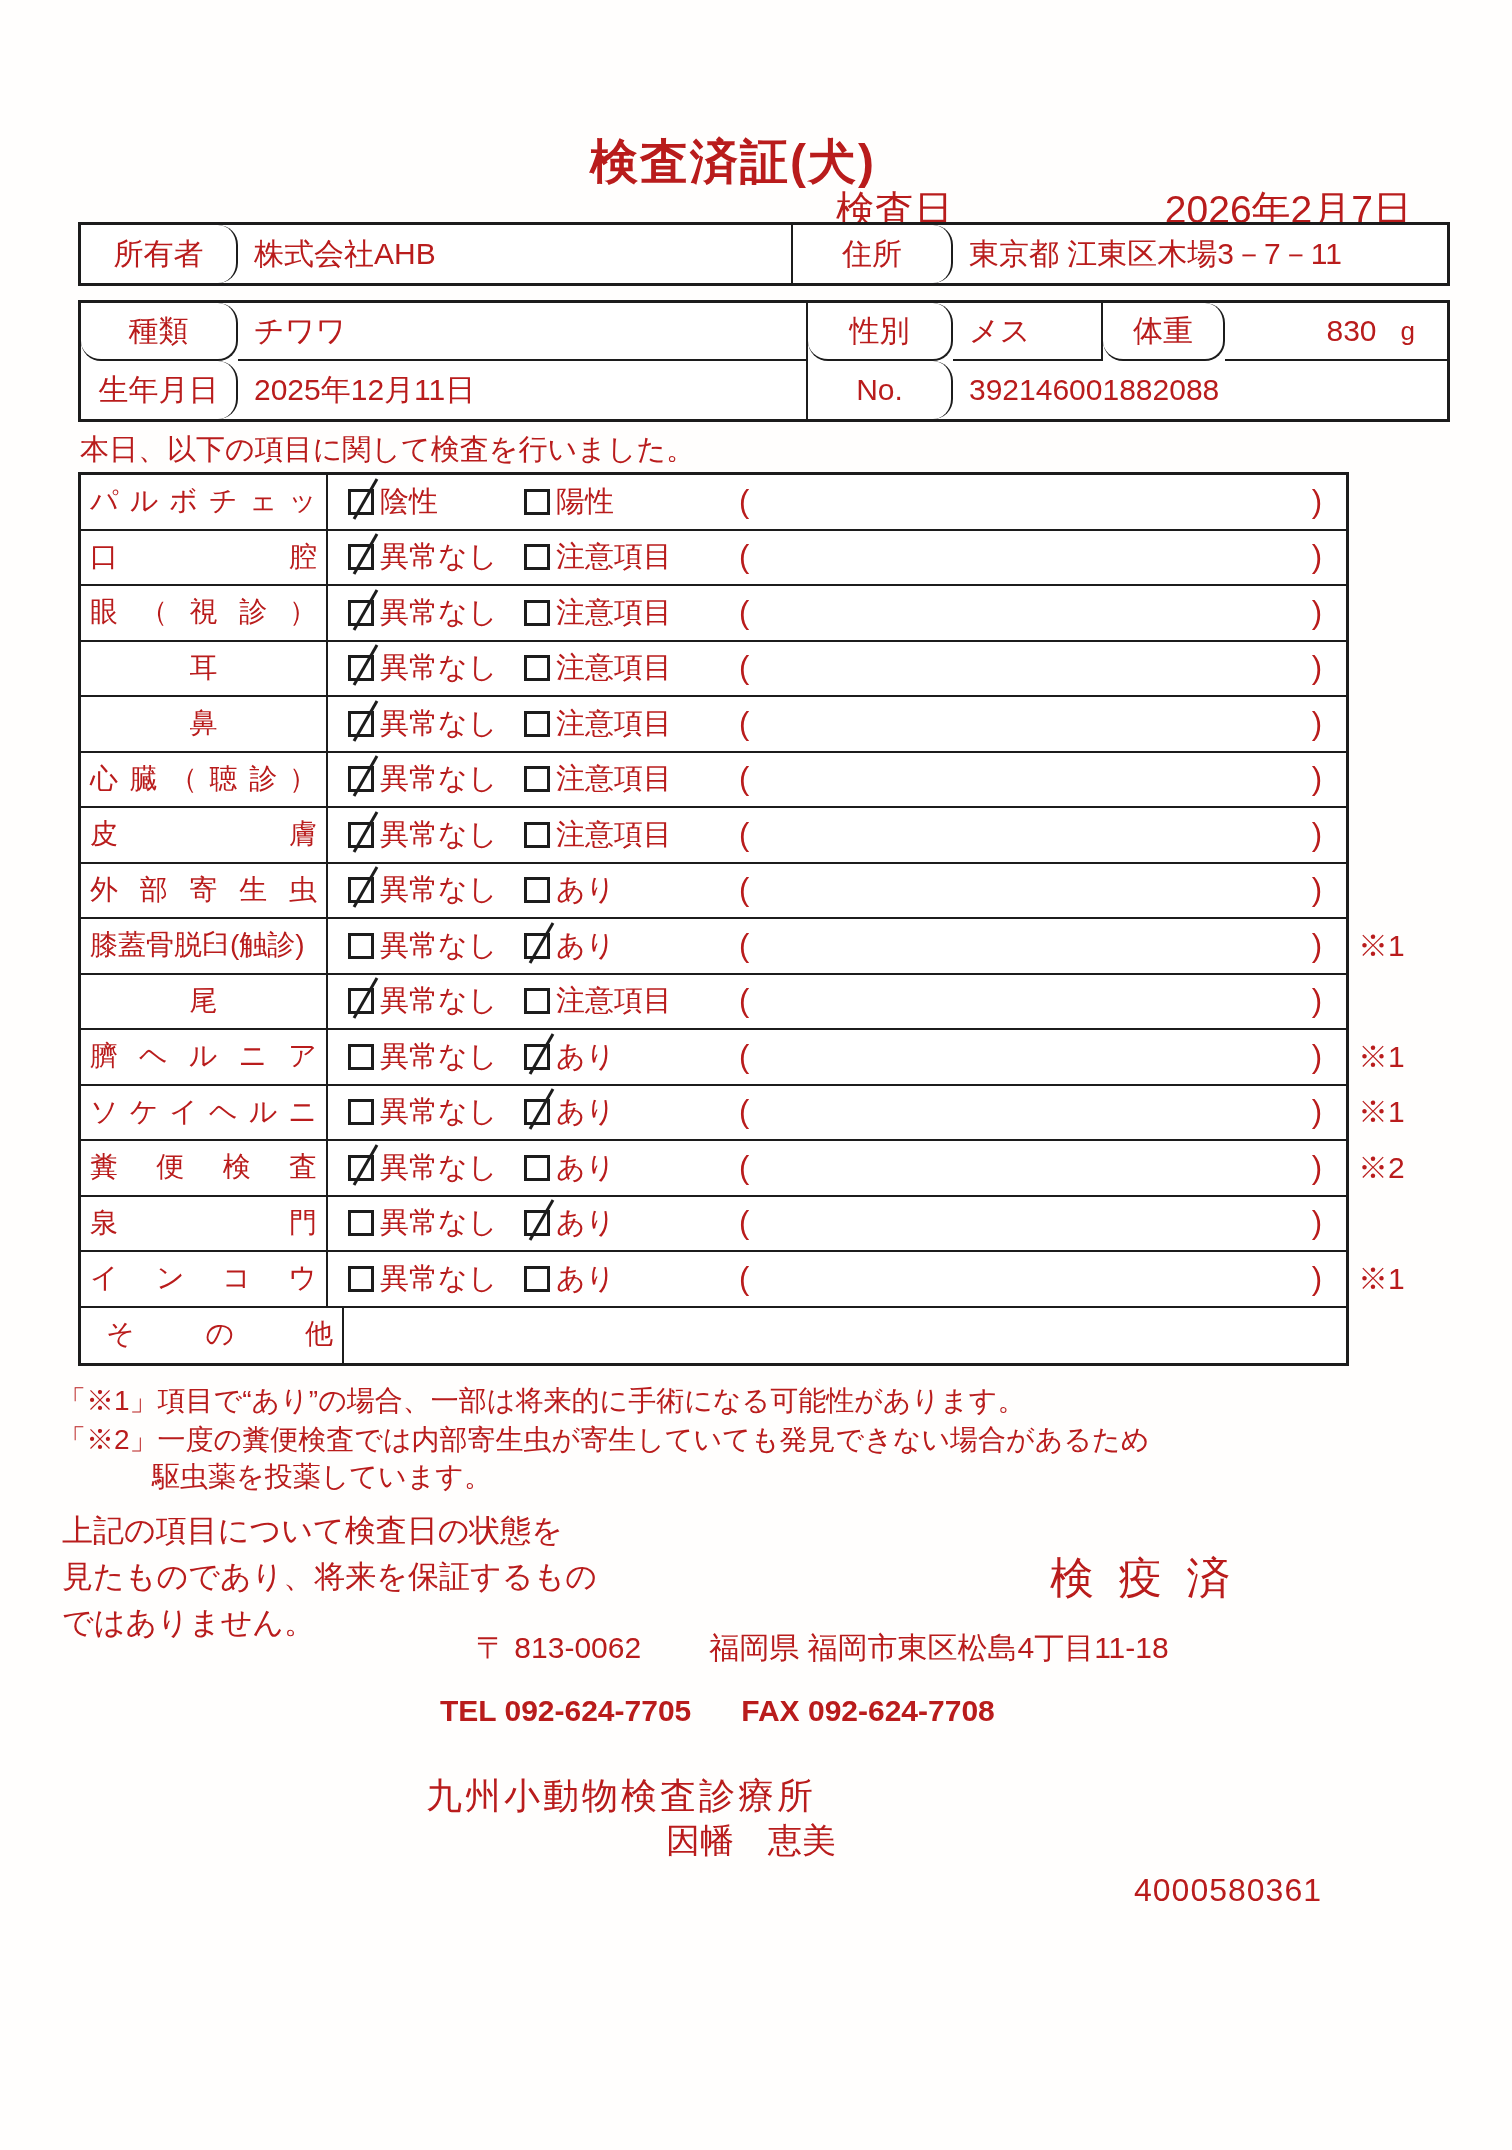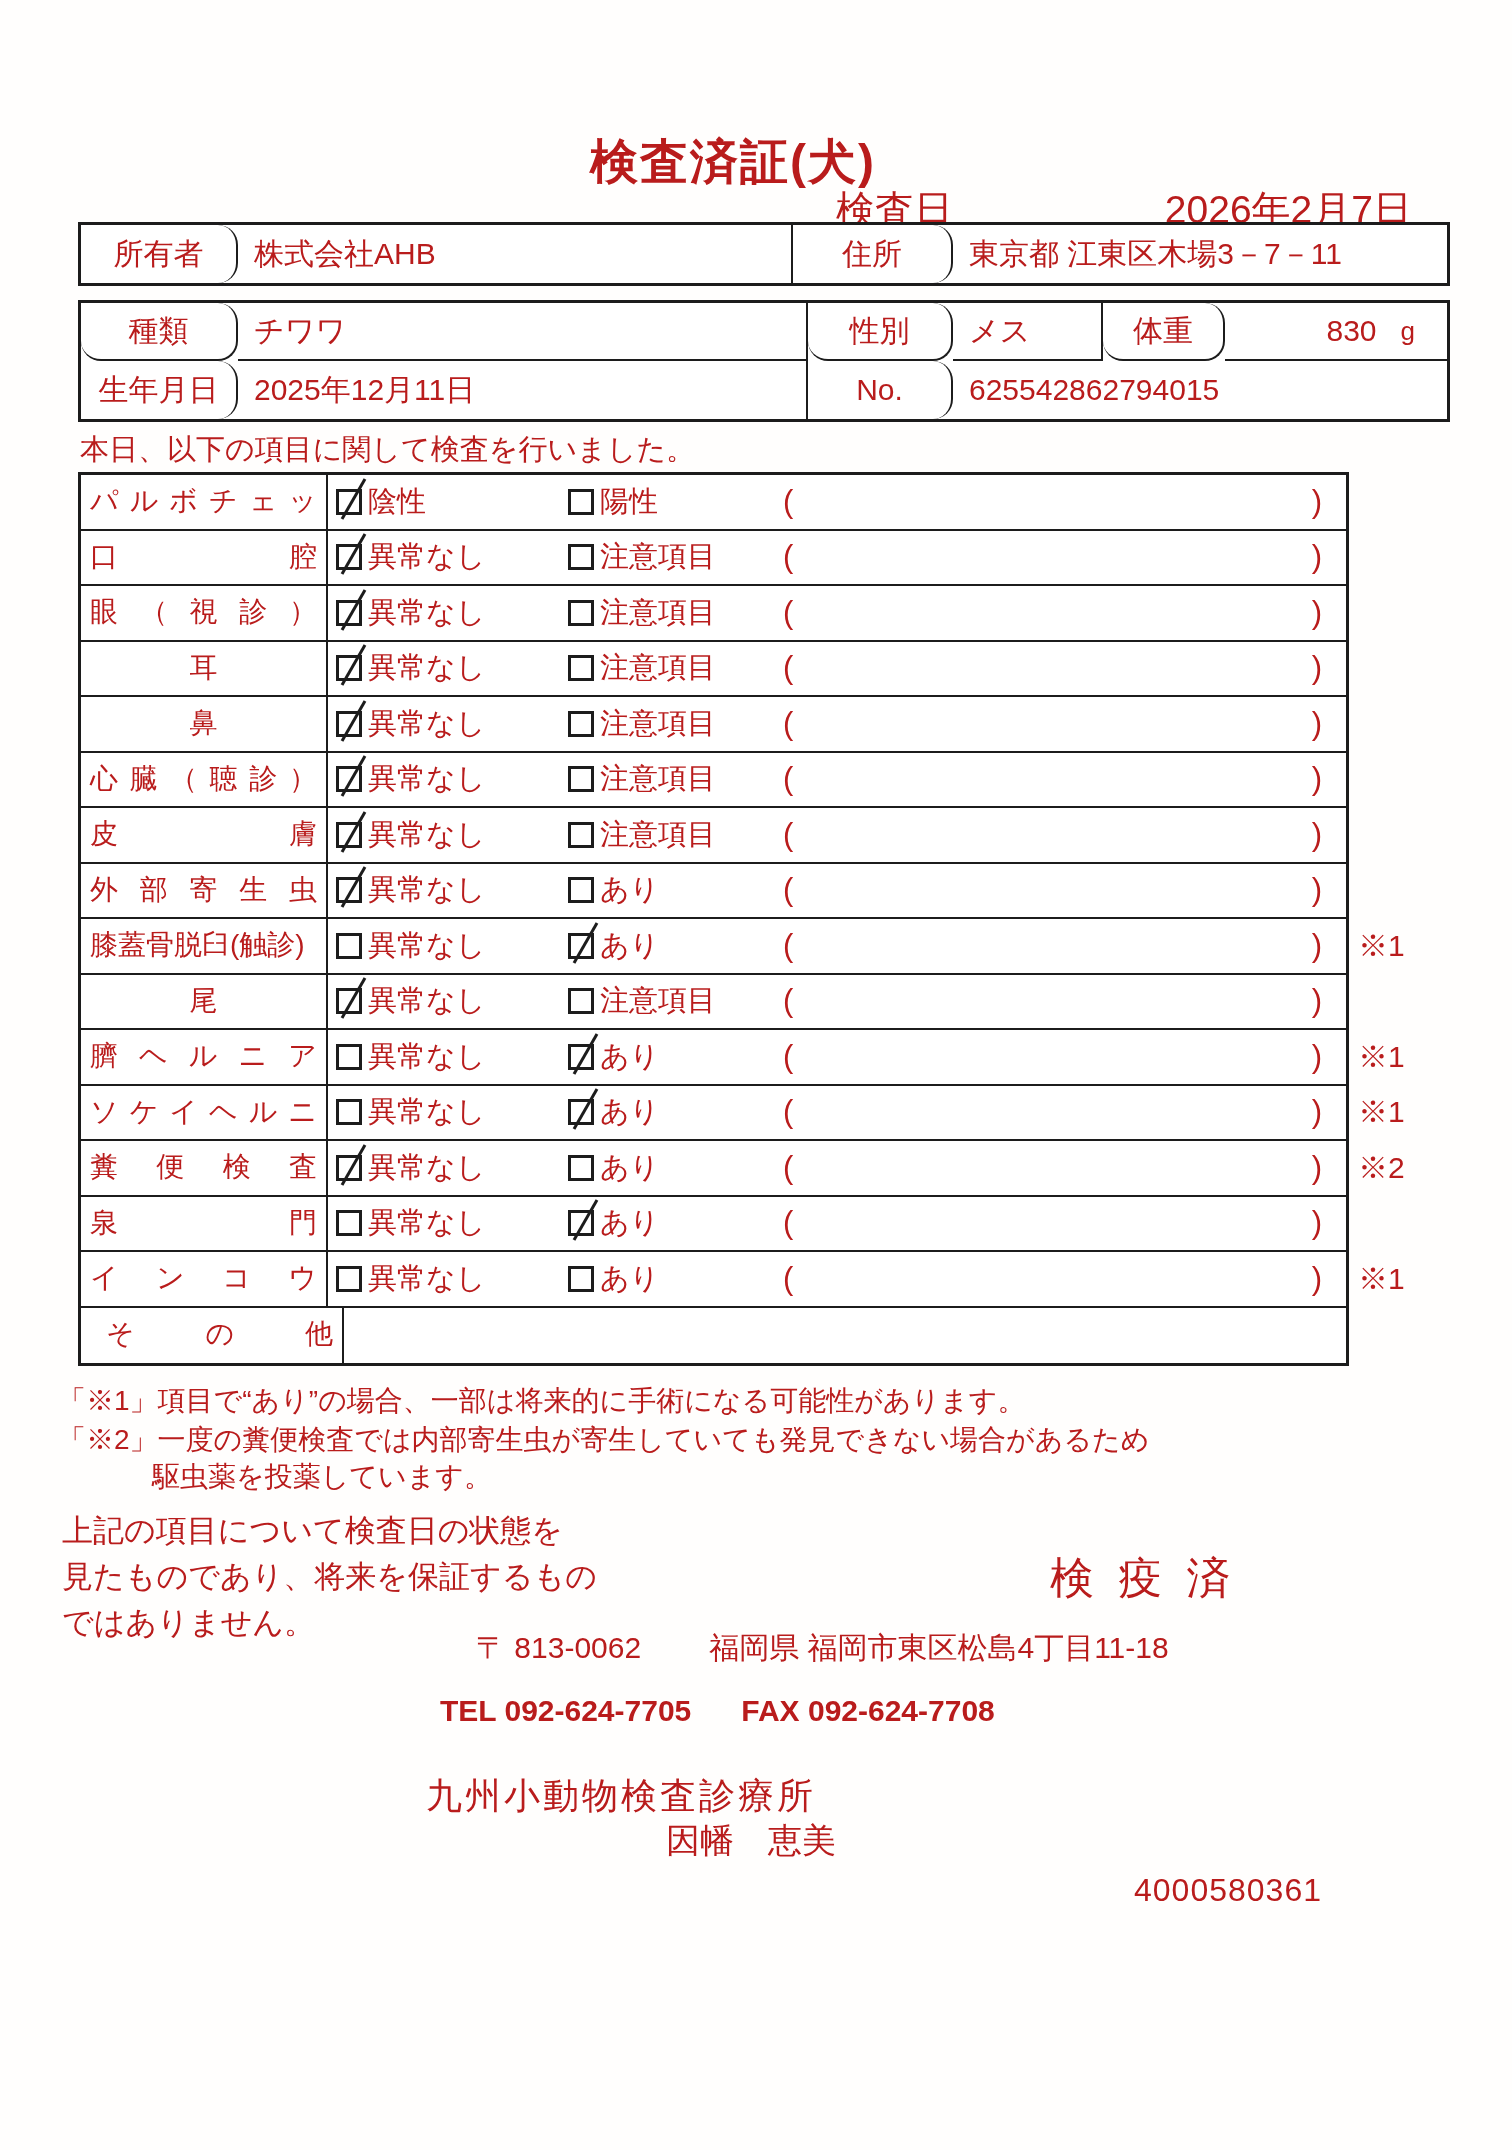--- a/index.html
+++ b/index.html
@@ -69,21 +69,21 @@
     padding:0 9px;font-size:28px;line-height:51px;
     white-space:nowrap;overflow:hidden;
   }
   .cl-item[data-align="justify"]{text-align:justify;text-align-last:justify;white-space:normal;}
   .cl-item[data-align="center"]{text-align:center;text-align-last:center;}
   .cl-content{
     flex:1;display:flex;align-items:center;
     padding-right:24px;position:relative;
   }
   .opt{display:flex;align-items:center;gap:6px;}
-  .opt1{margin-left:8px;width:232px;}
+  .opt1{margin-left:20px;width:176px;}
   .opt2{width:215px;}
   .opt-label{font-size:29px;white-space:nowrap;}
   .cb{
     width:26px;height:26px;box-sizing:border-box;flex:none;
     border:3px solid #1c1c1c;position:relative;
   }
   .cb.checked::after{
     content:"";position:absolute;
     left:13px;top:-16px;width:3px;height:46px;
     background:#1c1c1c;transform:rotate(30deg);
@@ -138,21 +138,21 @@
     <div class="c lbl bb">性別</div>
     <div class="c val bb">メス</div>
     <div class="c lbl bb">体重</div>
     <div class="c weight bb last">
       <span>830</span>
       <span class="unit">g</span>
     </div>
     <div class="c lbl">生年月日</div>
     <div class="c val">2025年12月11日</div>
     <div class="c lbl">No.</div>
-    <div class="c val span3 last">625542862794015</div>
+    <div class="c val span3 last">392146001882088</div>
   </div>
 
   <div class="abs intro">本日、以下の項目に関して検査を行いました。</div>
 
   <div class="abs checklist">
       <div class="cl-row">
     <div class="cl-item" data-align="justify">パ ル ボ チ ェ ッ ク</div>
     <div class="cl-content">
       <div class="opt opt1">
         <span class="cb checked"></span>

